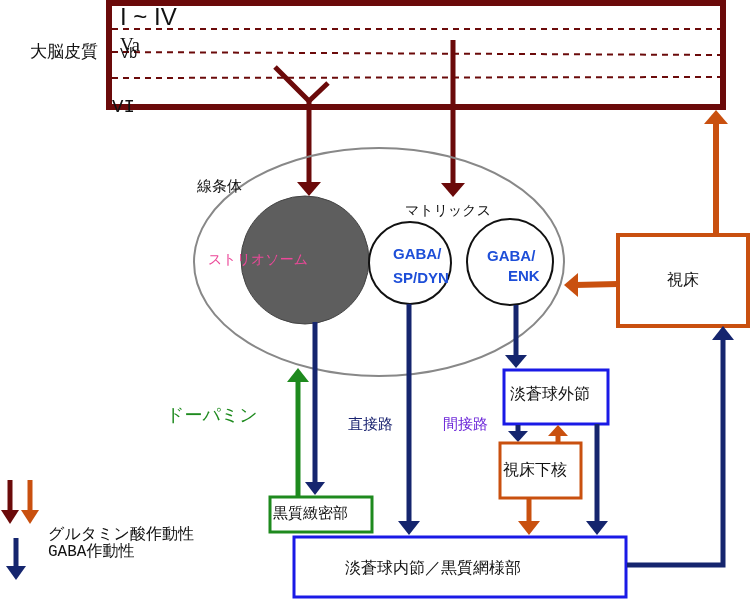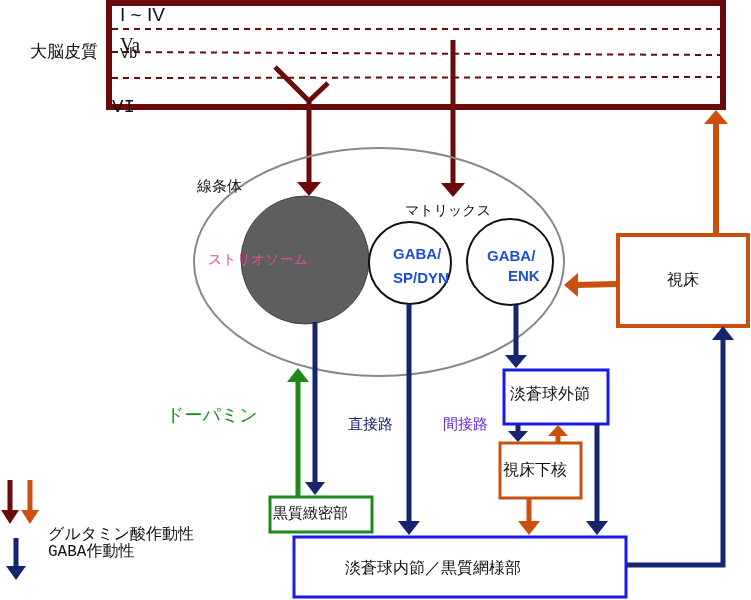--- a/index.html
+++ b/index.html
@@ -81,21 +81,21 @@
 
   <line x1="10" y1="480" x2="10" y2="512" stroke="#6b0a0a" stroke-width="5"></line>
   <polygon points="1,510 19,510 10,524" fill="#6b0a0a"></polygon>
   <line x1="30" y1="480" x2="30" y2="512" stroke="#c9500f" stroke-width="5"></line>
   <polygon points="21,510 39,510 30,524" fill="#c9500f"></polygon>
   <line x1="16" y1="538" x2="16" y2="568" stroke="#15256e" stroke-width="5"></line>
   <polygon points="6,566 26,566 16,580" fill="#15256e"></polygon>
 </svg>
 
 <div class="lbl blk" style="left:10px;top:43px;font-size:17px;margin-left:20px;">大脳皮質</div>
-<div class="lbl blk" style="left:120px;top:5px;font-size:19px;font-family:'Liberation Sans',sans-serif;">I ~ IV</div>
+<div class="lbl blk" style="left:120px;top:5px;font-size:24px;font-family:'Liberation Sans',sans-serif;">I ~ IV</div>
 <div class="lbl blk" style="left:120px;top:35px;font-size:19px;font-family:Liberation Serif, serif;">Va</div>
 <div class="lbl blk" style="left:120px;top:46px;font-size:14px;font-family:'Liberation Sans',sans-serif;">Vb</div>
 <div class="lbl blk" style="left:112px;top:82px;font-size:19px;font-family:Liberation Mono, monospace;margin-top:16px;">VI</div>
 
 <div class="lbl blk" style="left:197px;top:179px;font-size:15px;">線条体</div>
 <div class="lbl" style="left:208px;top:252px;font-size:14px;color:#ec4899;">ストリオソーム</div>
 <div class="lbl blk" style="left:405px;top:203px;font-size:14px;">マトリックス</div>
 
 <div class="lbl navy" style="left:378px;top:246px;font-size:15px;">GABA/</div>
 <div class="lbl navy" style="left:378px;top:270px;font-size:15px;">SP/DYN</div>

